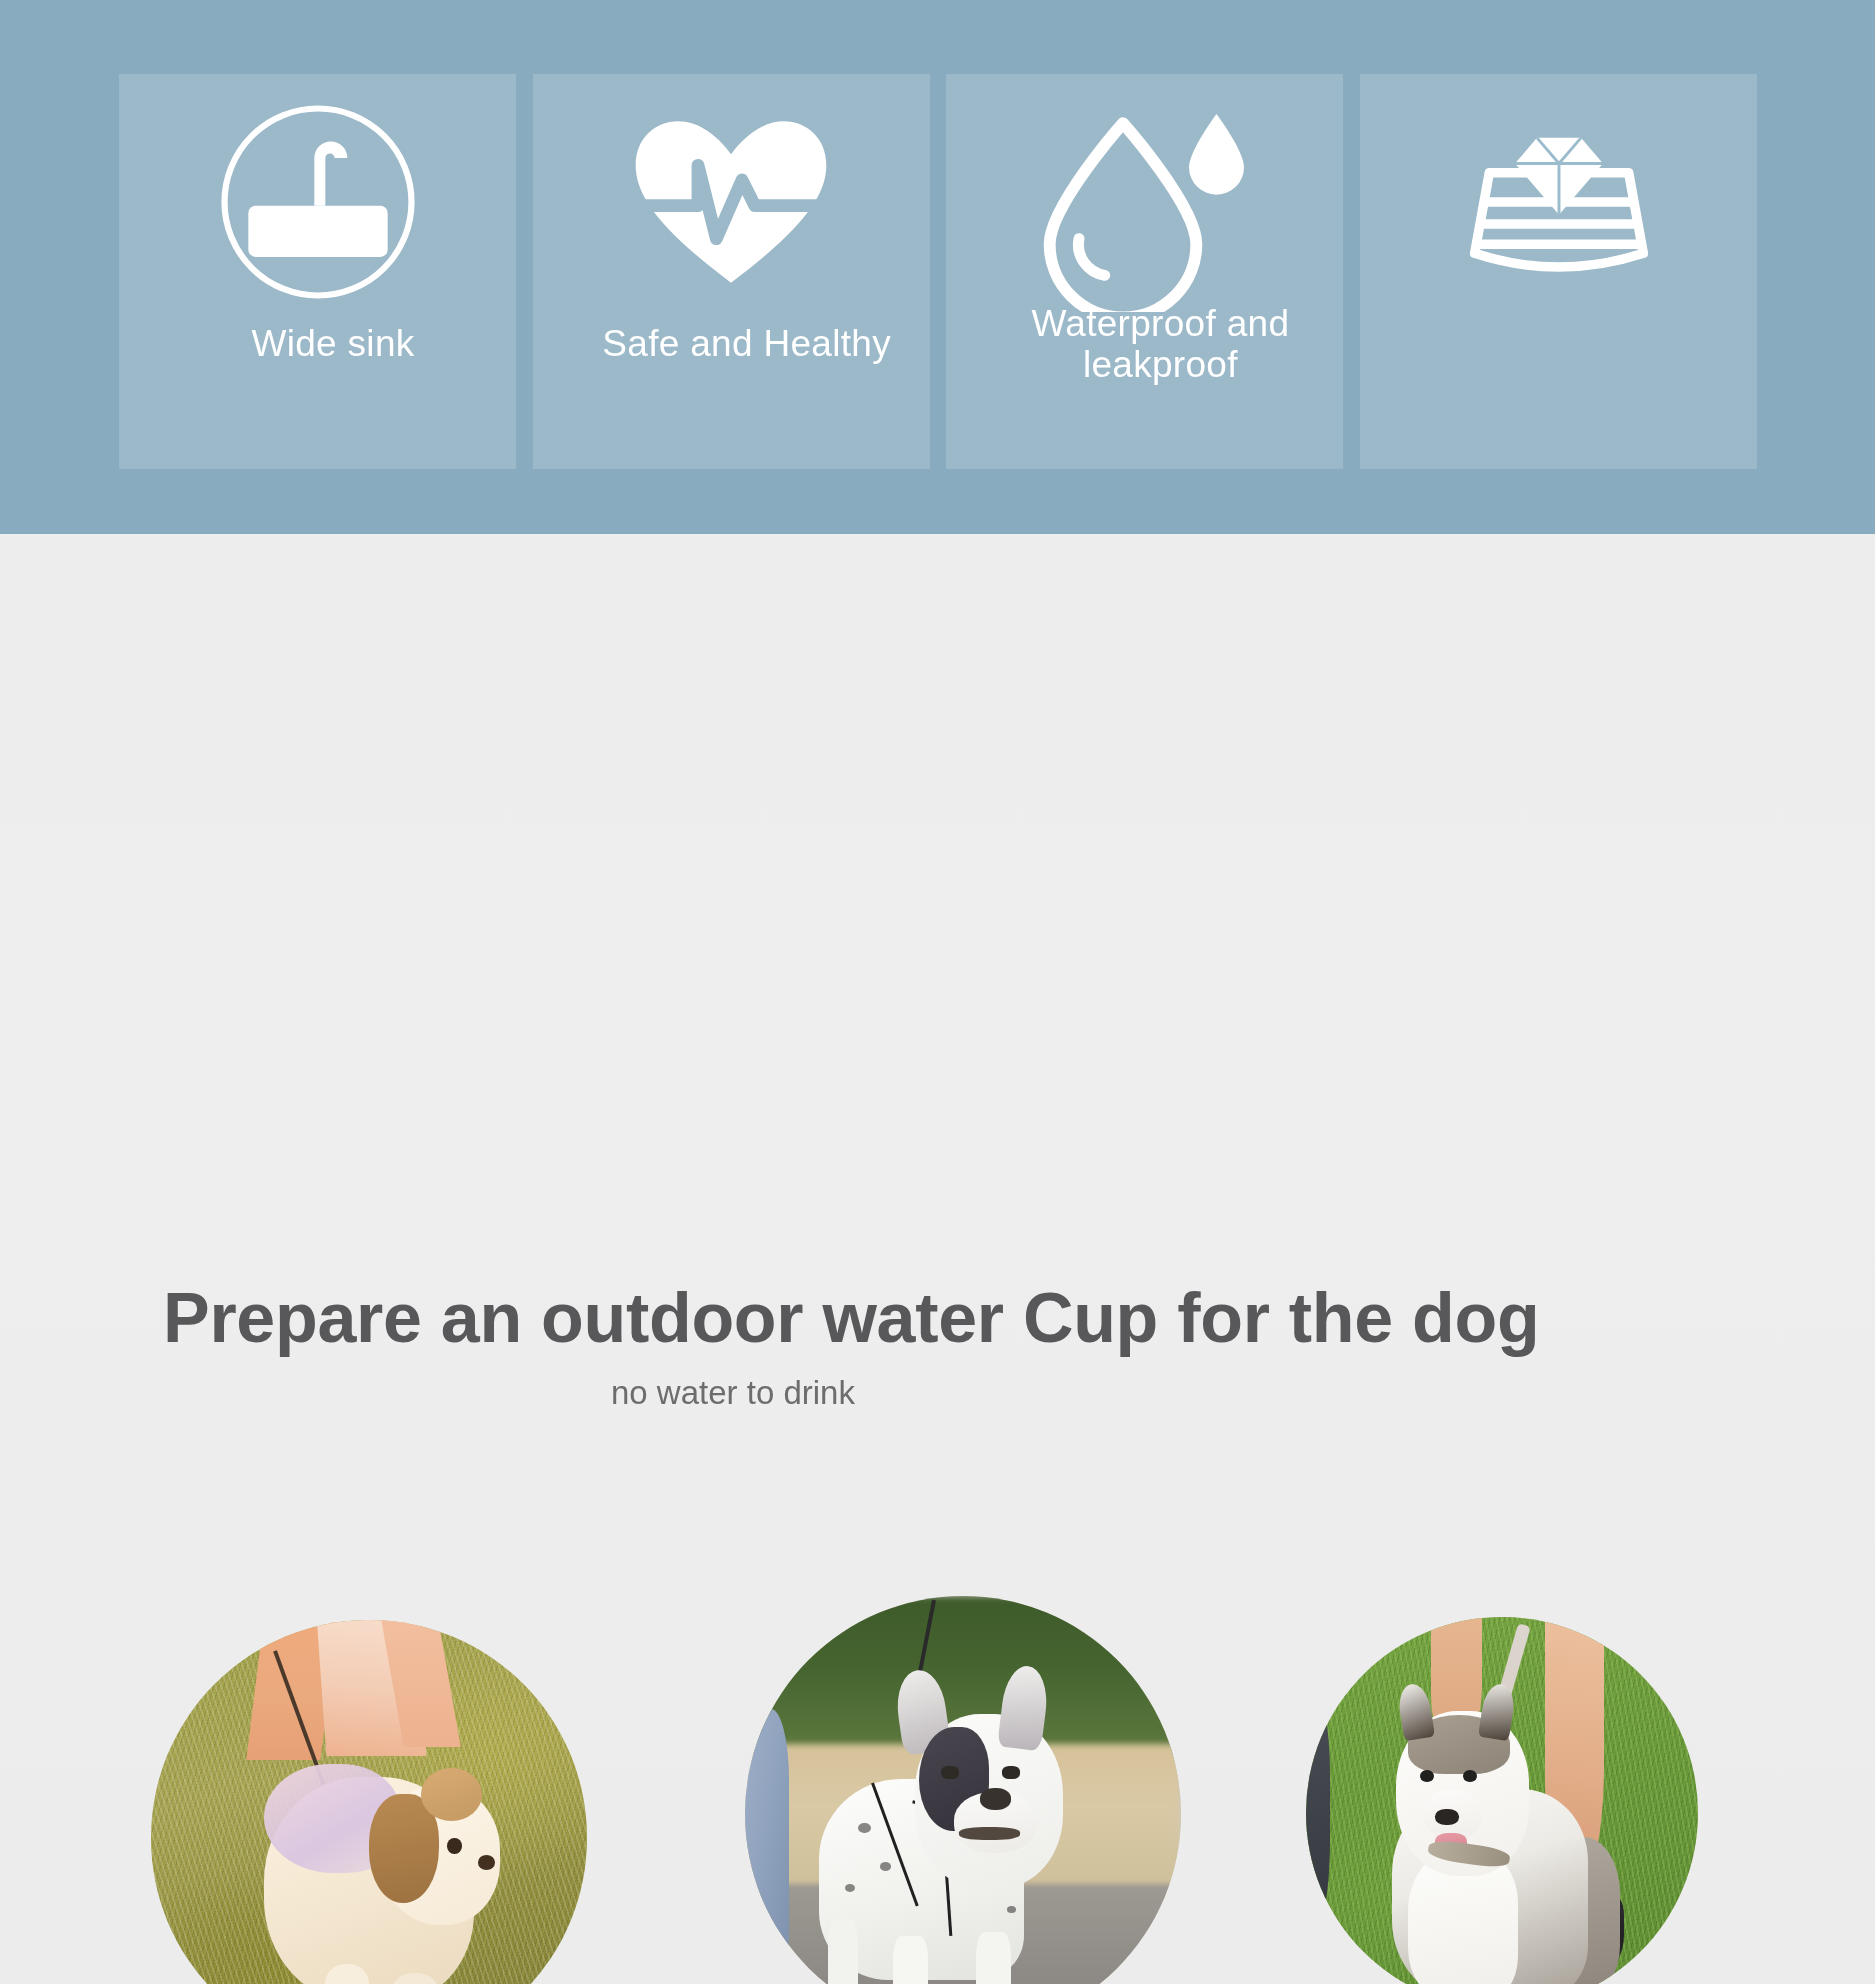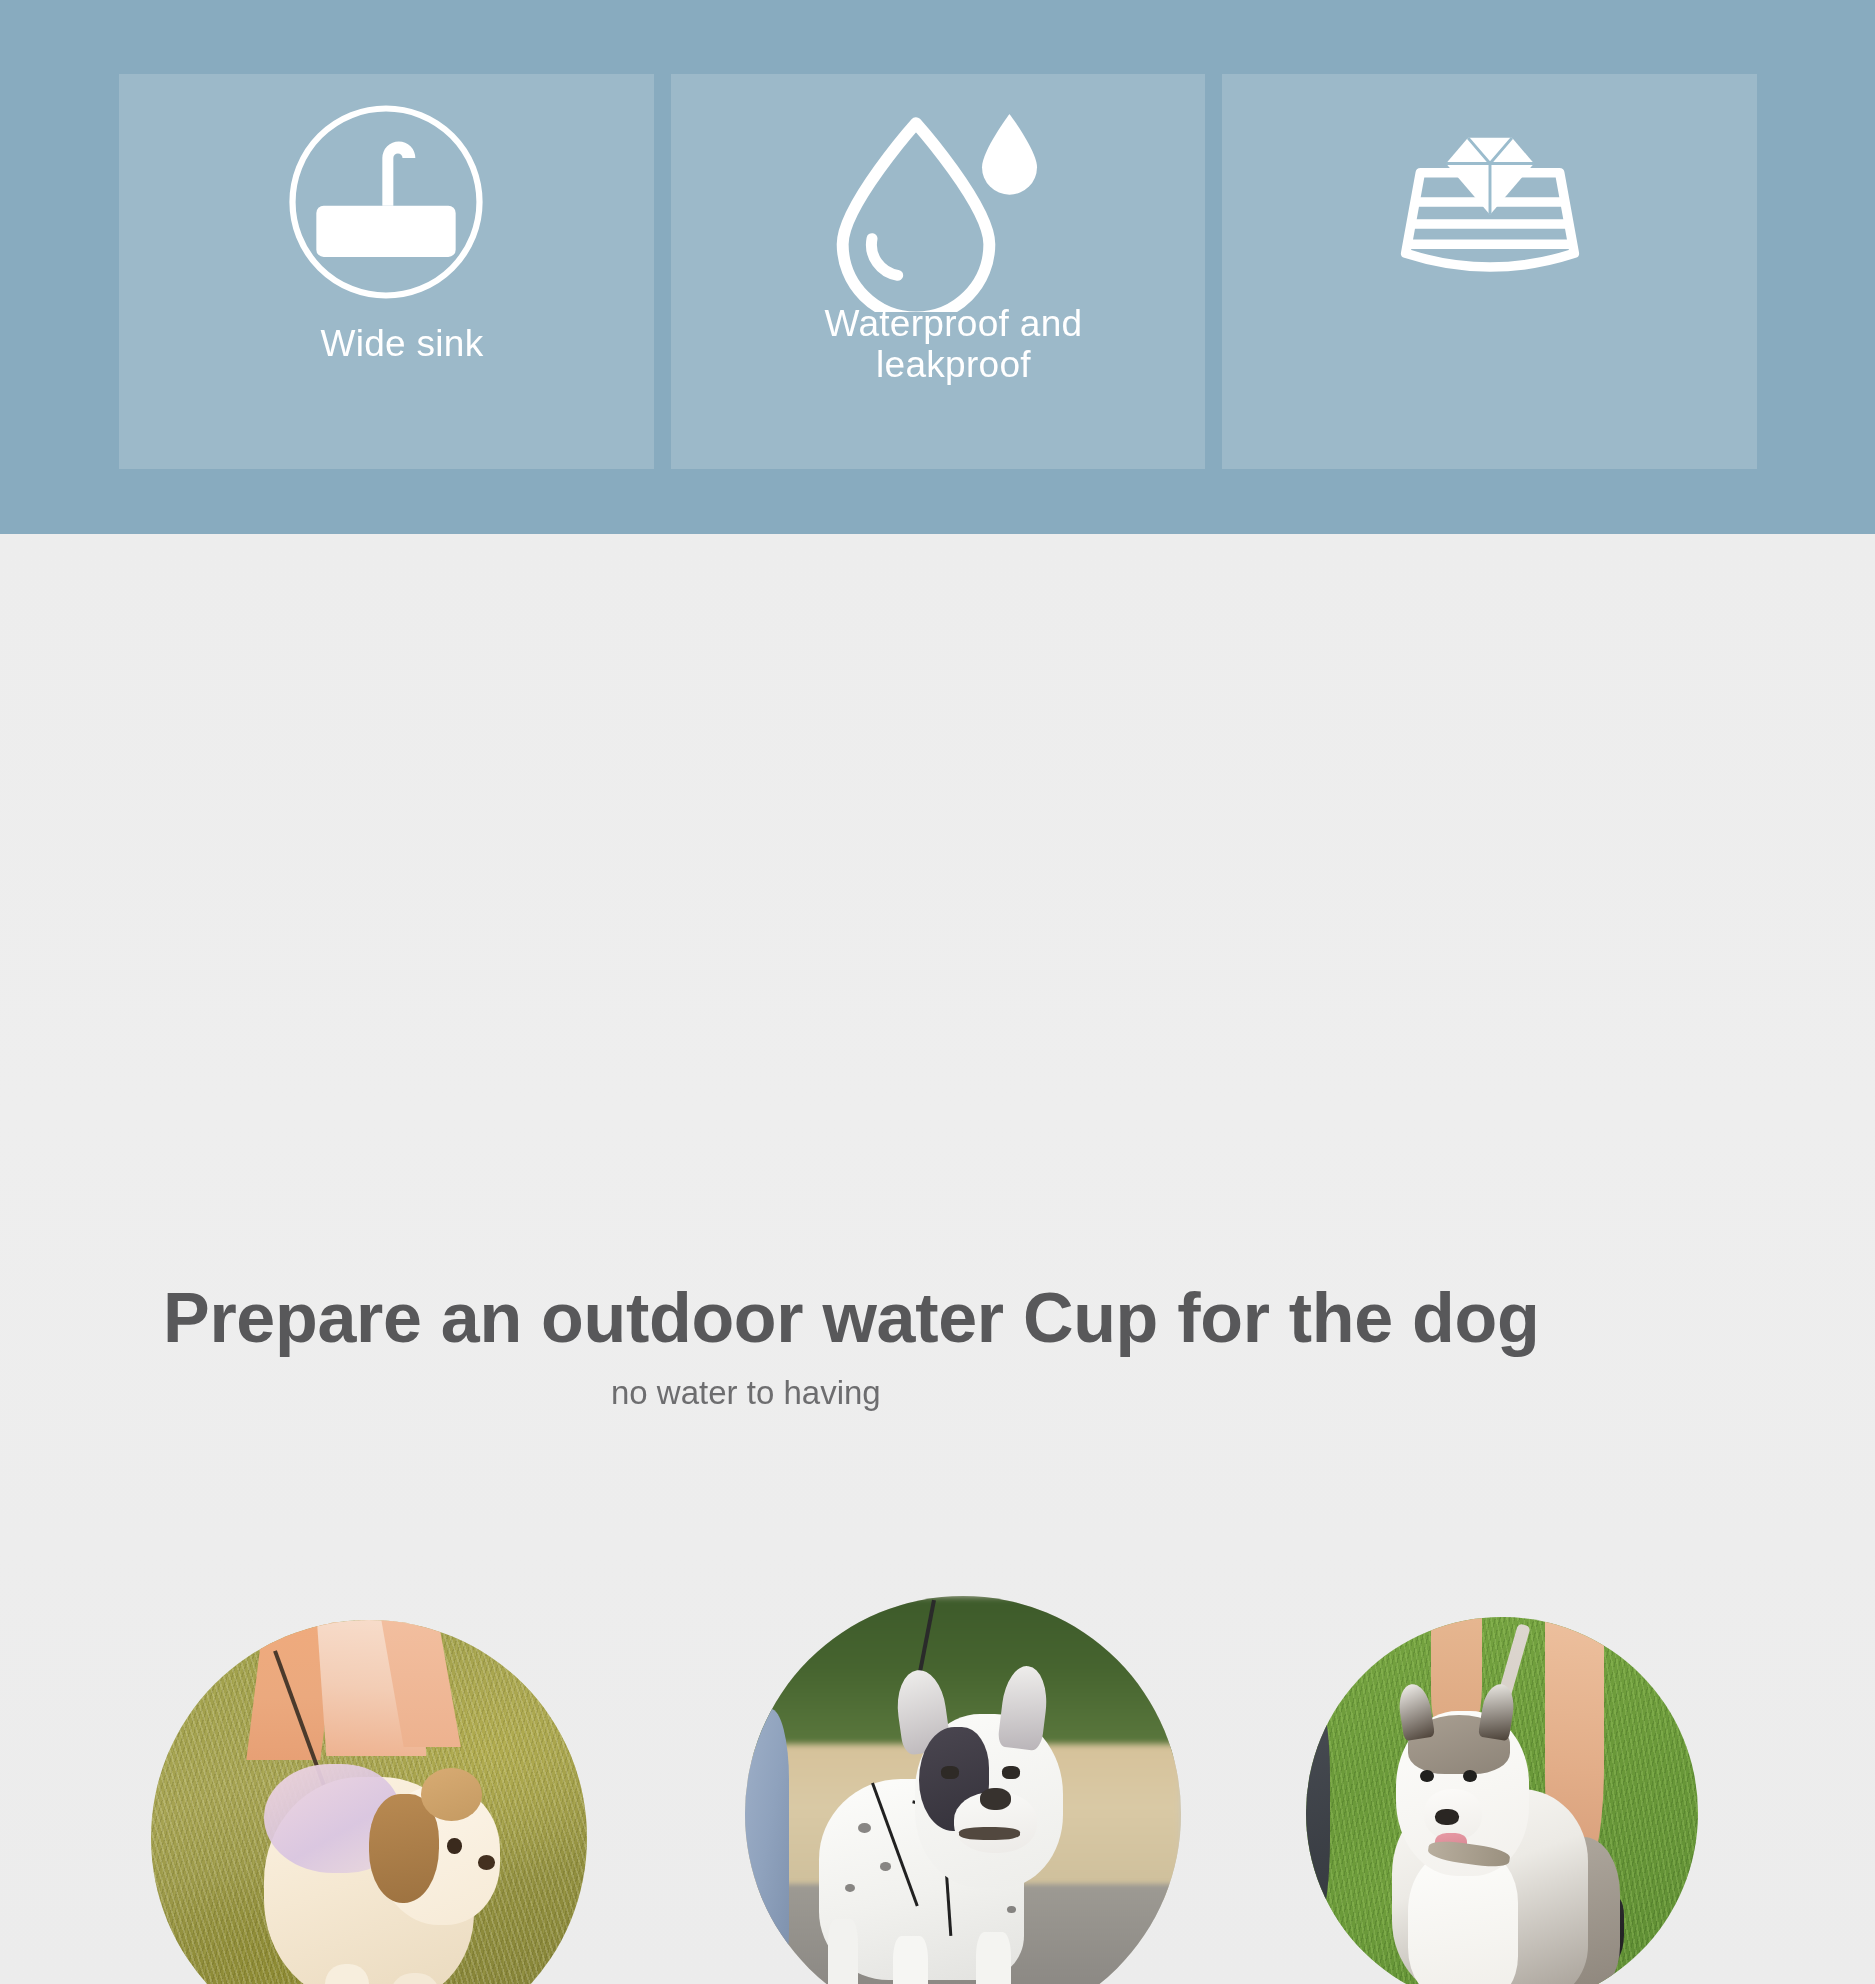--- a/index.html
+++ b/index.html
@@ -372,20 +372,35 @@
       <div class="feature-icon-wrap">
         <svg width="220" height="220" viewBox="0 0 120 120" aria-hidden="true">
           <circle cx="60" cy="60" r="51" fill="none" stroke="#ffffff" stroke-width="3.4"></circle>
           <rect x="22" y="62" width="76" height="28" rx="4" fill="#ffffff"></rect>
           <path d="M58 62 V36 a9 9 0 0 1 18 0 h-7 a2.5 2.5 0 0 0 -5 0 V62 Z" fill="#ffffff"></path>
         </svg>
       </div>
       <div class="feature-label">Wide sink</div>
     </div>
 
+    <div class="feature-card">
+      <div class="feature-icon-wrap">
+        <svg width="220" height="220" viewBox="0 0 120 120" aria-hidden="true">
+          <defs>
+            <mask id="ecgMask">
+              <rect x="0" y="0" width="120" height="120" fill="#ffffff"></rect>
+              <path d="M8 62 H42 V40 L52 80 L66 48 L73 62 H112" fill="none" stroke="#000000" stroke-width="7" stroke-linejoin="round" stroke-linecap="round"></path>
+            </mask>
+          </defs>
+          <path d="M60 104 C20 74 8 56 8 40 C8 25 19 16 31 16 C42 16 52 23 60 34
+                   C68 23 78 16 89 16 C101 16 112 25 112 40 C112 56 100 74 60 104 Z" fill="#ffffff" mask="url(#ecgMask)"></path>
+        </svg>
+      </div>
+      <div class="feature-label">Safe and Healthy</div>
+    </div>
 
     <div class="feature-card two-line">
       <div class="feature-icon-wrap">
         <svg width="220" height="220" viewBox="0 0 120 120" aria-hidden="true">
           <path d="M48 17 C48 17 88 62 88 83 a40 40 0 0 1 -80 0 C8 62 48 17 48 17 Z" fill="none" stroke="#ffffff" stroke-width="6.5" stroke-linejoin="round"></path>
           <path d="M24 80 a17 17 0 0 0 14 20" fill="none" stroke="#ffffff" stroke-width="6" stroke-linecap="round"></path>
           <path d="M99 12 C99 12 114 32 114 41 a15 15 0 0 1 -30 0 C84 32 99 12 99 12 Z" fill="#ffffff"></path>
         </svg>
       </div>
       <div class="feature-label">
@@ -414,21 +429,21 @@
     </div>
 
   </div>
 </div>
 
 <div class="main-section">
 
   <h1 class="page-title">Prepare an outdoor water Cup for the dog</h1>
 
   <div class="page-subtitle">
-    <div>no water to having</div>
+    <div>no water to drink</div>
   </div>
 
   <div class="photo-row">
 
     <div class="photo-cell" style="left:151px; top:18px;">
       <div class="photo-circle" style="width:436px; height:436px;">
         <div class="scene">
           <div class="p1-grass"></div>
           <div class="p1-leg-a"></div>
           <div class="p1-leg-b"></div>

